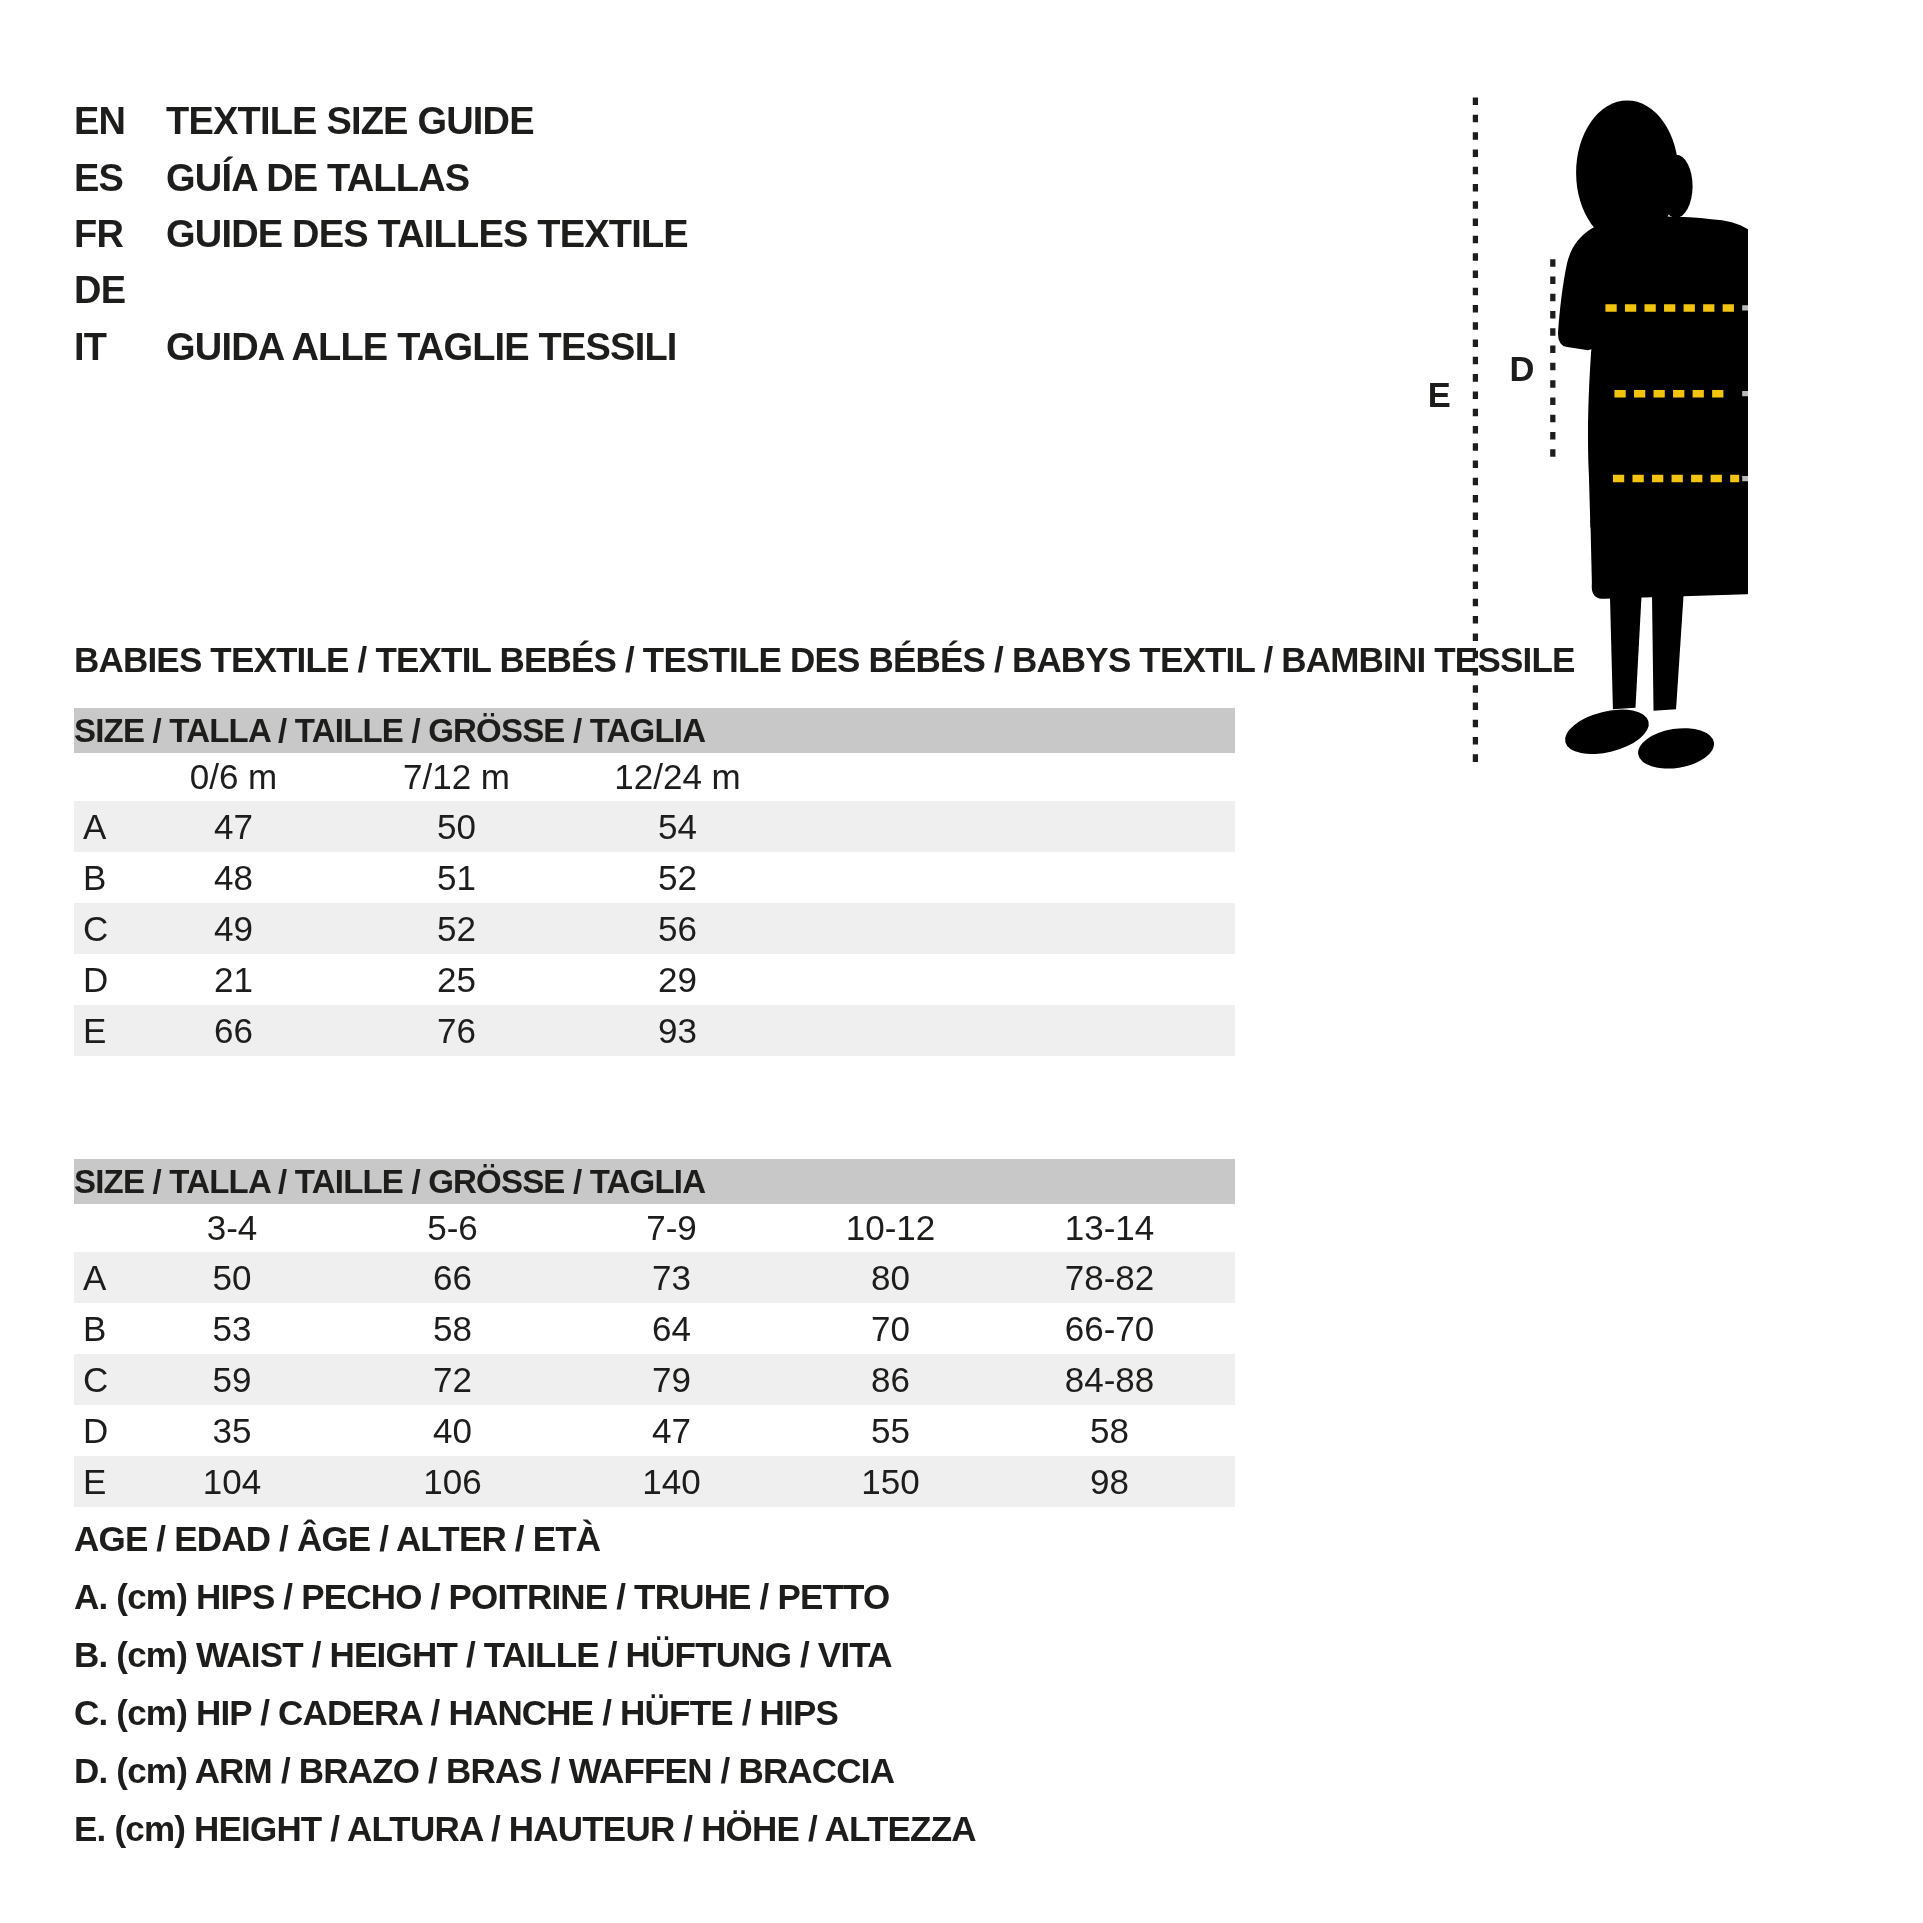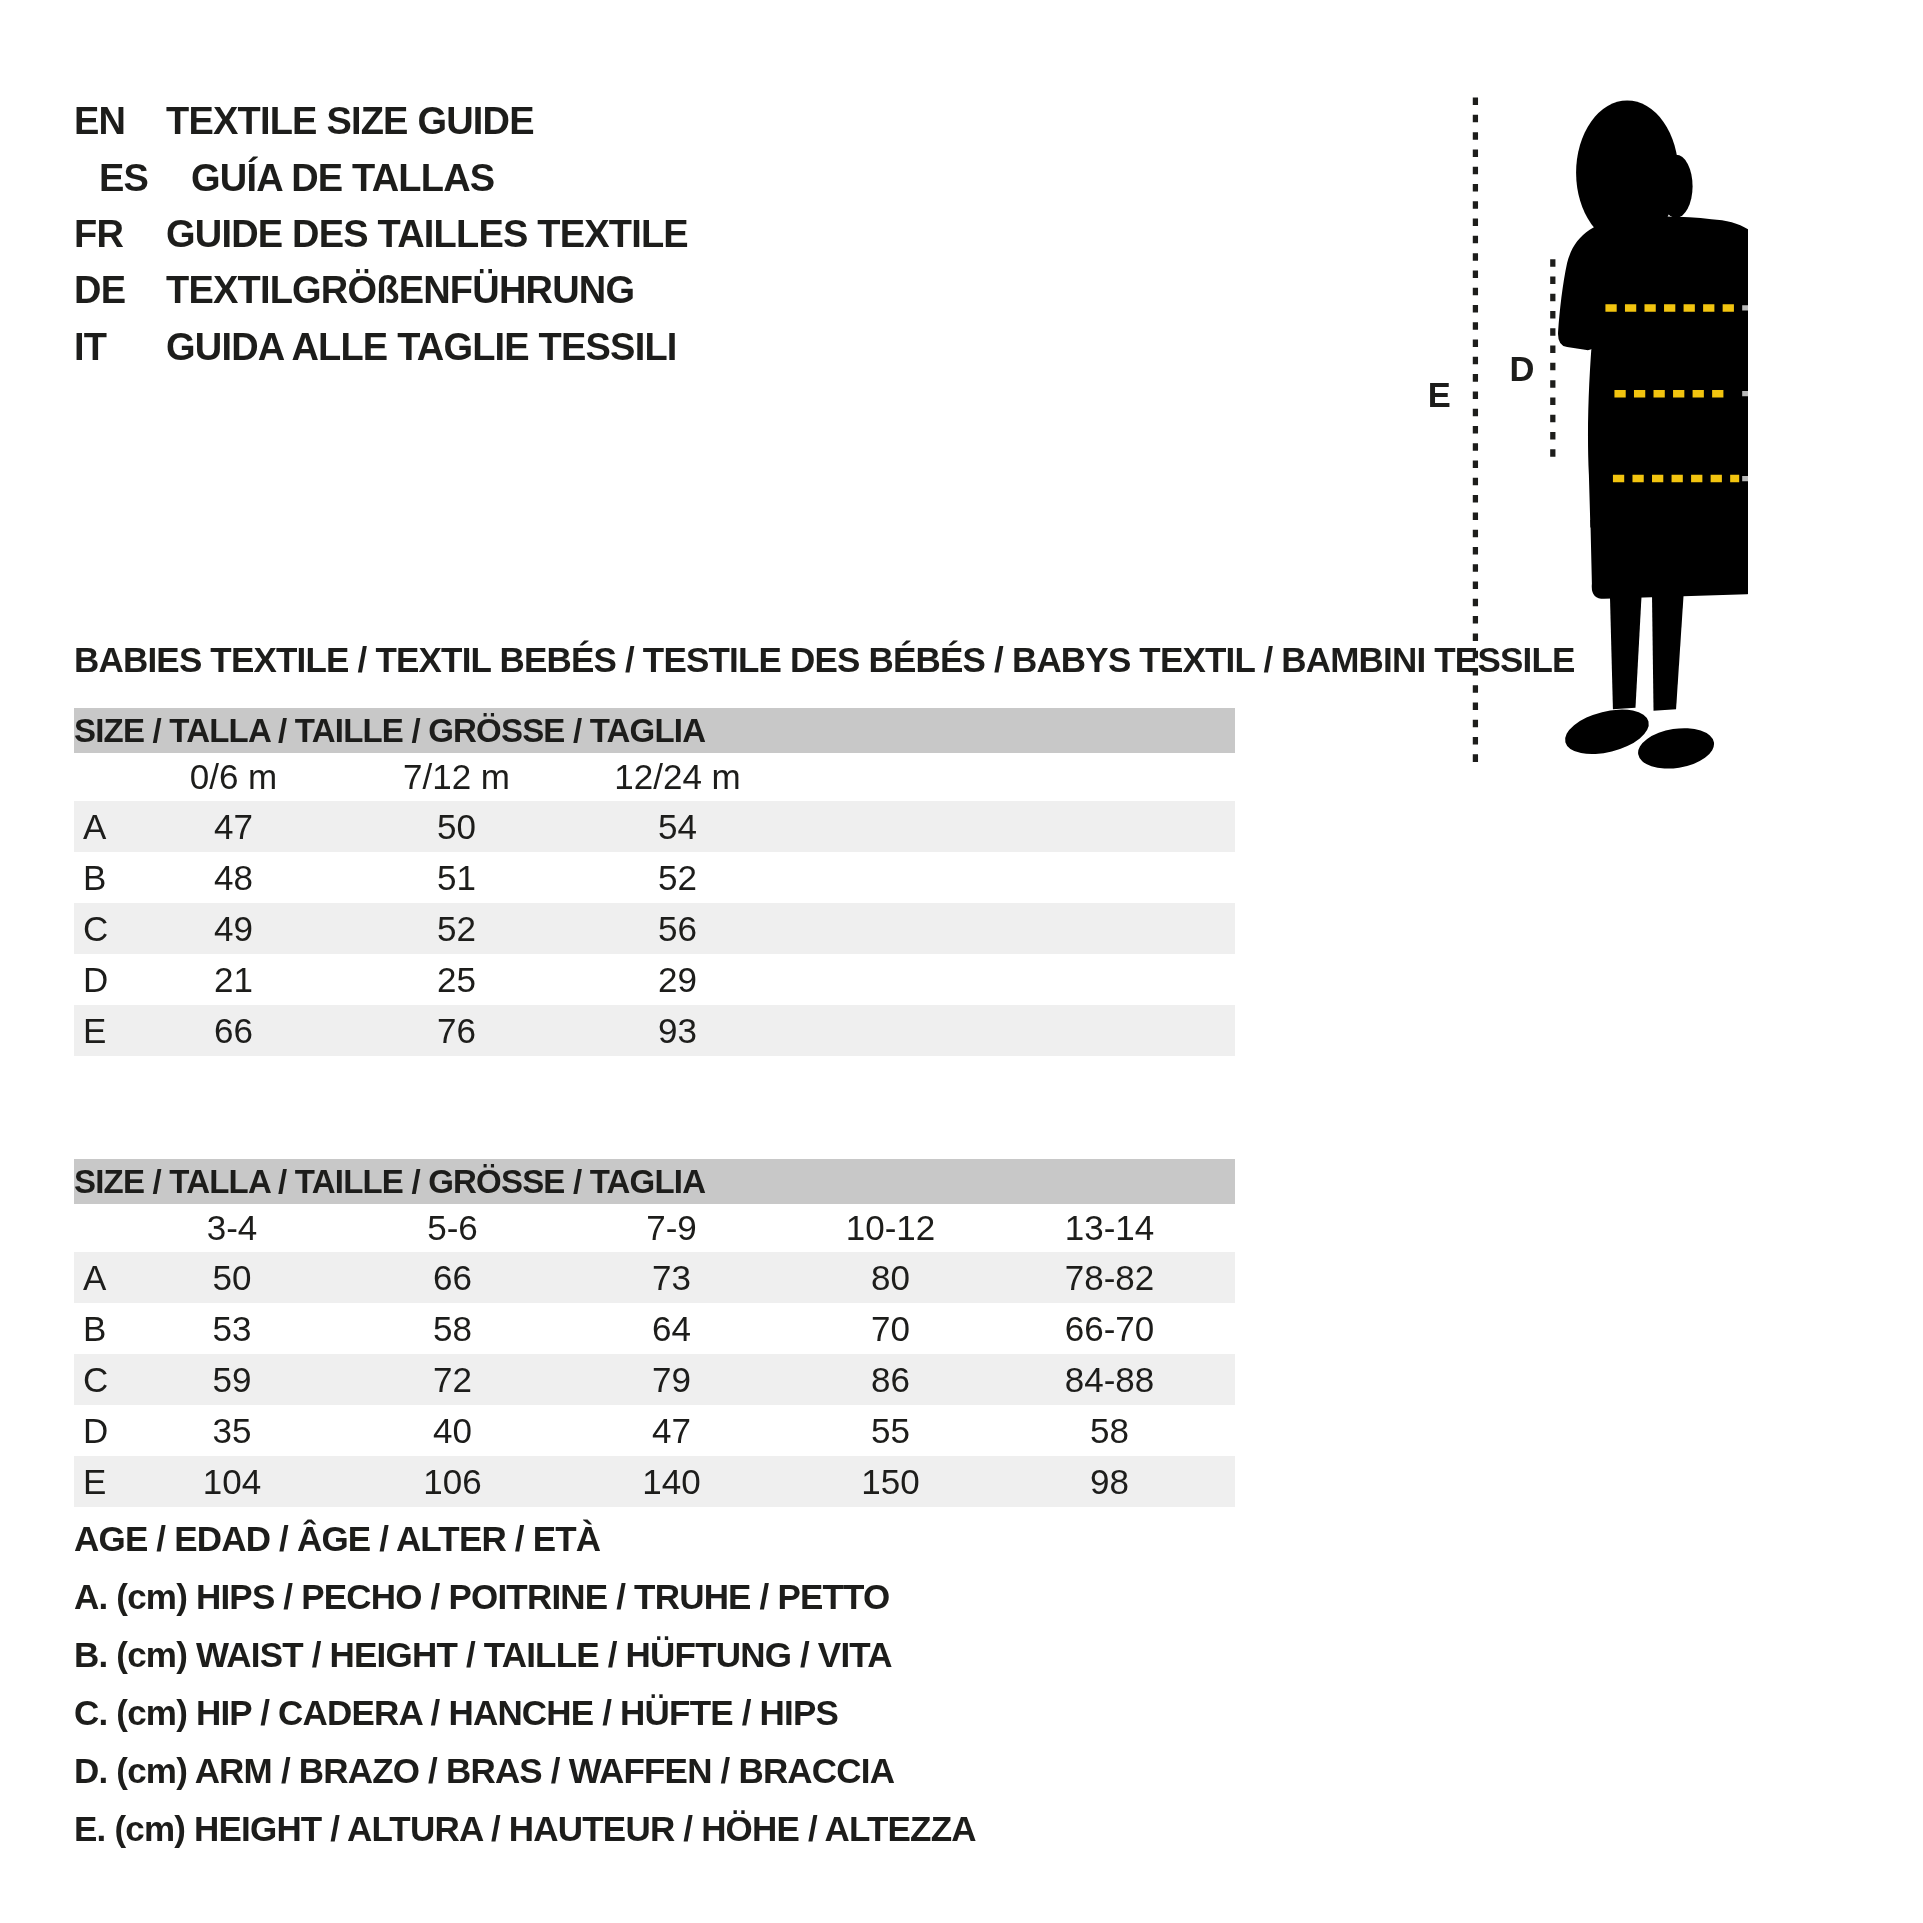--- a/index.html
+++ b/index.html
@@ -40,31 +40,30 @@
 </head>
 <body>
 
 <div id="canvas">
 
   <div>
     <div class="lang-row" style="top:99px;">
       <span class="lang-code">EN</span>
       <span>TEXTILE SIZE GUIDE</span>
     </div>
-    <div class="lang-row" style="top:156px;margin-left:25px;">
+    <div class="lang-row" style="top:156px;">
       <span class="lang-code">ES</span>
       <span>GUÍA DE TALLAS</span>
     </div>
     <div class="lang-row" style="top:212px;">
       <span class="lang-code">FR</span>
       <span>GUIDE DES TAILLES TEXTILE</span>
     </div>
     <div class="lang-row" style="top:268px;">
       <span class="lang-code">DE</span>
-      <span>TEXTILGRÖßENFÜHRUNG</span>
     </div>
     <div class="lang-row" style="top:325px;">
       <span class="lang-code">IT</span>
       <span>GUIDA ALLE TAGLIE TESSILI</span>
     </div>
   </div>
 
   <svg id="figure-svg" width="466" height="759" viewBox="0 0 620 1010">
 
     <line x1="83" y1="50" x2="83" y2="935" stroke="#1d1d1b" stroke-width="7" stroke-dasharray="10 13"></line>

